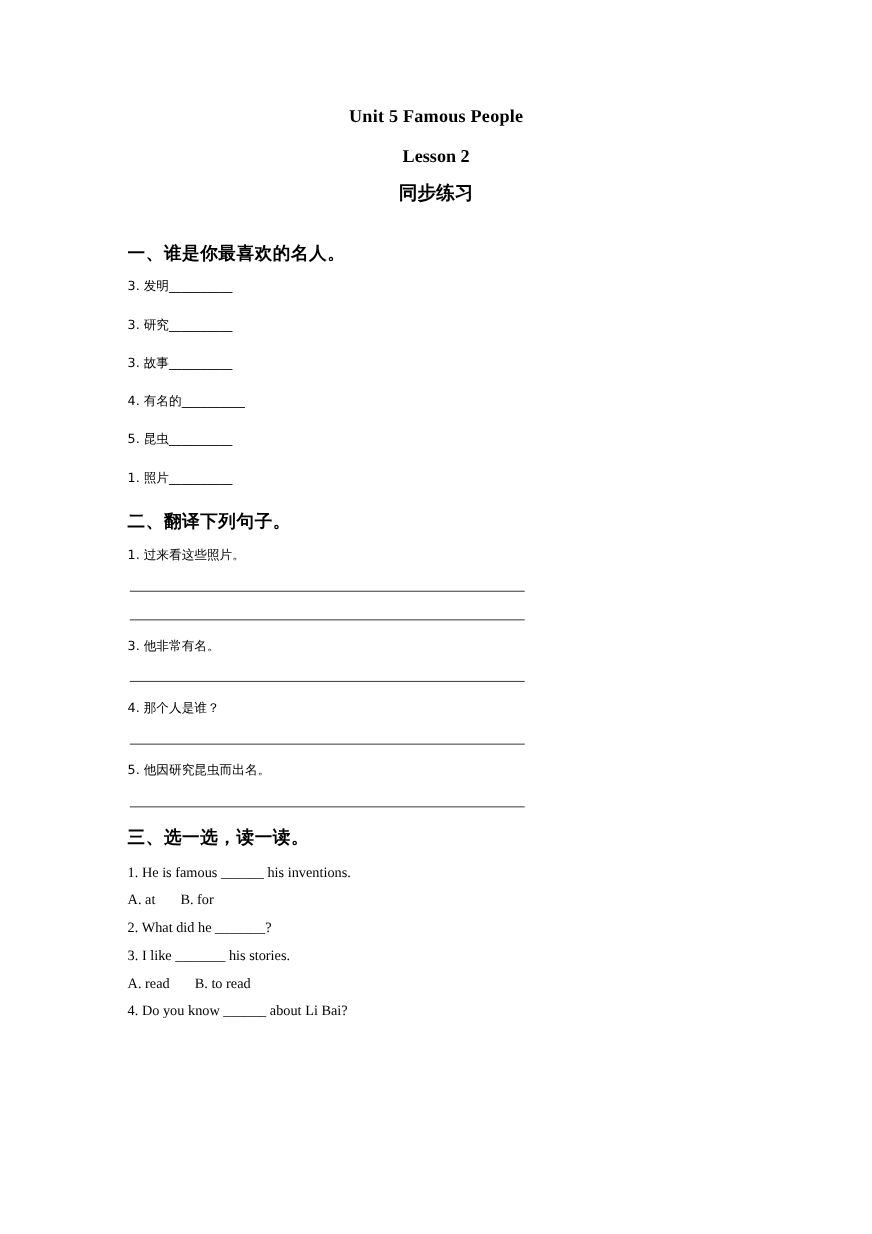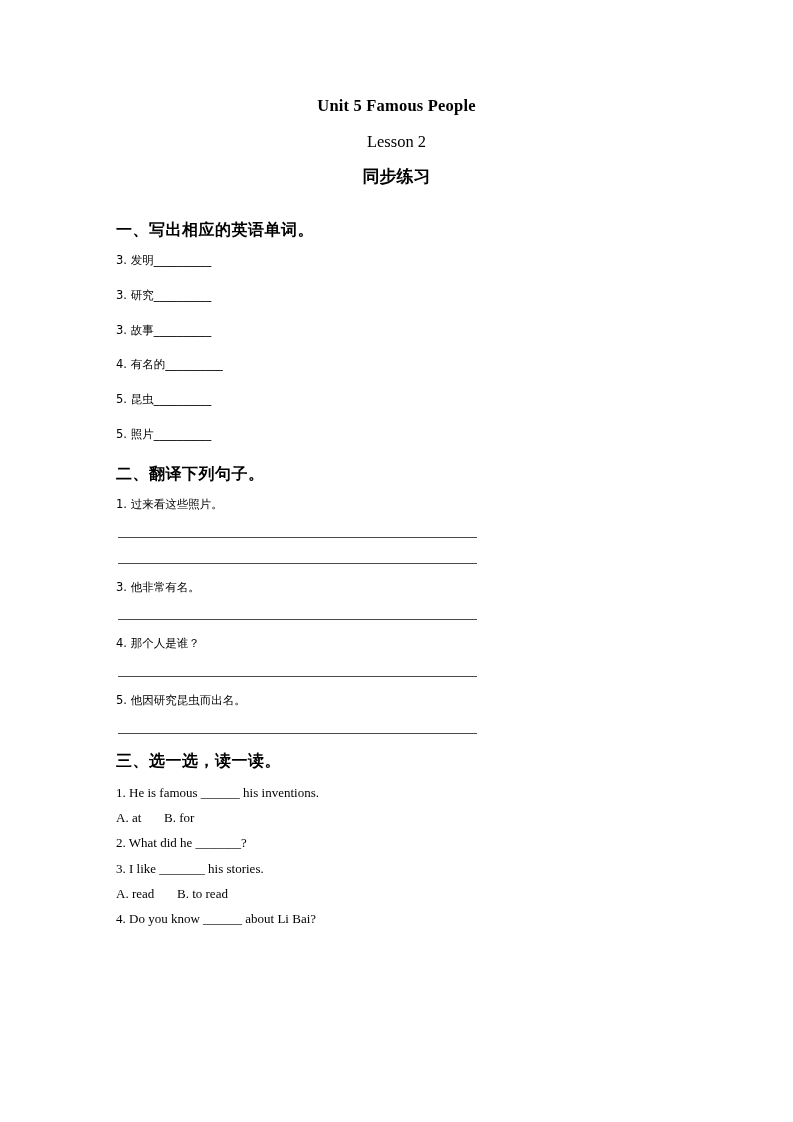--- a/index.html
+++ b/index.html
@@ -31,21 +31,21 @@
   }
   .doc-title-en {
     font-family: "Liberation Serif", "DejaVu Serif", serif;
     font-weight: bold;
     font-size: 16.5px;
     letter-spacing: 0.2px;
     line-height: 1.2;
   }
   .doc-subtitle-en {
     font-family: "Liberation Serif", "DejaVu Serif", serif;
-    font-weight: normal;
+    font-weight: bold;
     font-size: 16.5px;
     margin-top: 16px;
     line-height: 1.2;
   }
   .doc-subtitle-cn {
     font-family: "DejaVu Sans", "Liberation Sans", sans-serif;
     font-weight: bold;
     font-size: 17px;
     margin-top: 14px;
     line-height: 1.2;
@@ -117,27 +117,27 @@
 
   <div class="doc-header">
     <div class="doc-title-en">Unit 5 Famous People</div>
     <div class="doc-subtitle-en">Lesson  2</div>
     <div class="doc-subtitle-cn">同步练习</div>
   </div>
 
   <div class="content">
 
     <div>
-      <div class="section-heading">一、写出相应的英语单词。</div>
+      <div class="section-heading">一、谁是你最喜欢的名人。</div>
       <div class="vocab-item">3. 发明__________</div>
       <div class="vocab-item">3. 研究__________</div>
       <div class="vocab-item">3. 故事__________</div>
       <div class="vocab-item">4. 有名的__________</div>
       <div class="vocab-item">5. 昆虫__________</div>
-      <div class="vocab-item">5. 照片__________</div>
+      <div class="vocab-item">1. 照片__________</div>
     </div>
 
     <div>
       <div class="section-heading section-2-heading">二、翻译下列句子。</div>
 
       <div class="trans-item">1. 过来看这些照片。</div>
       <div class="answer-line"></div>
 
       <div class="answer-line"></div>
 

